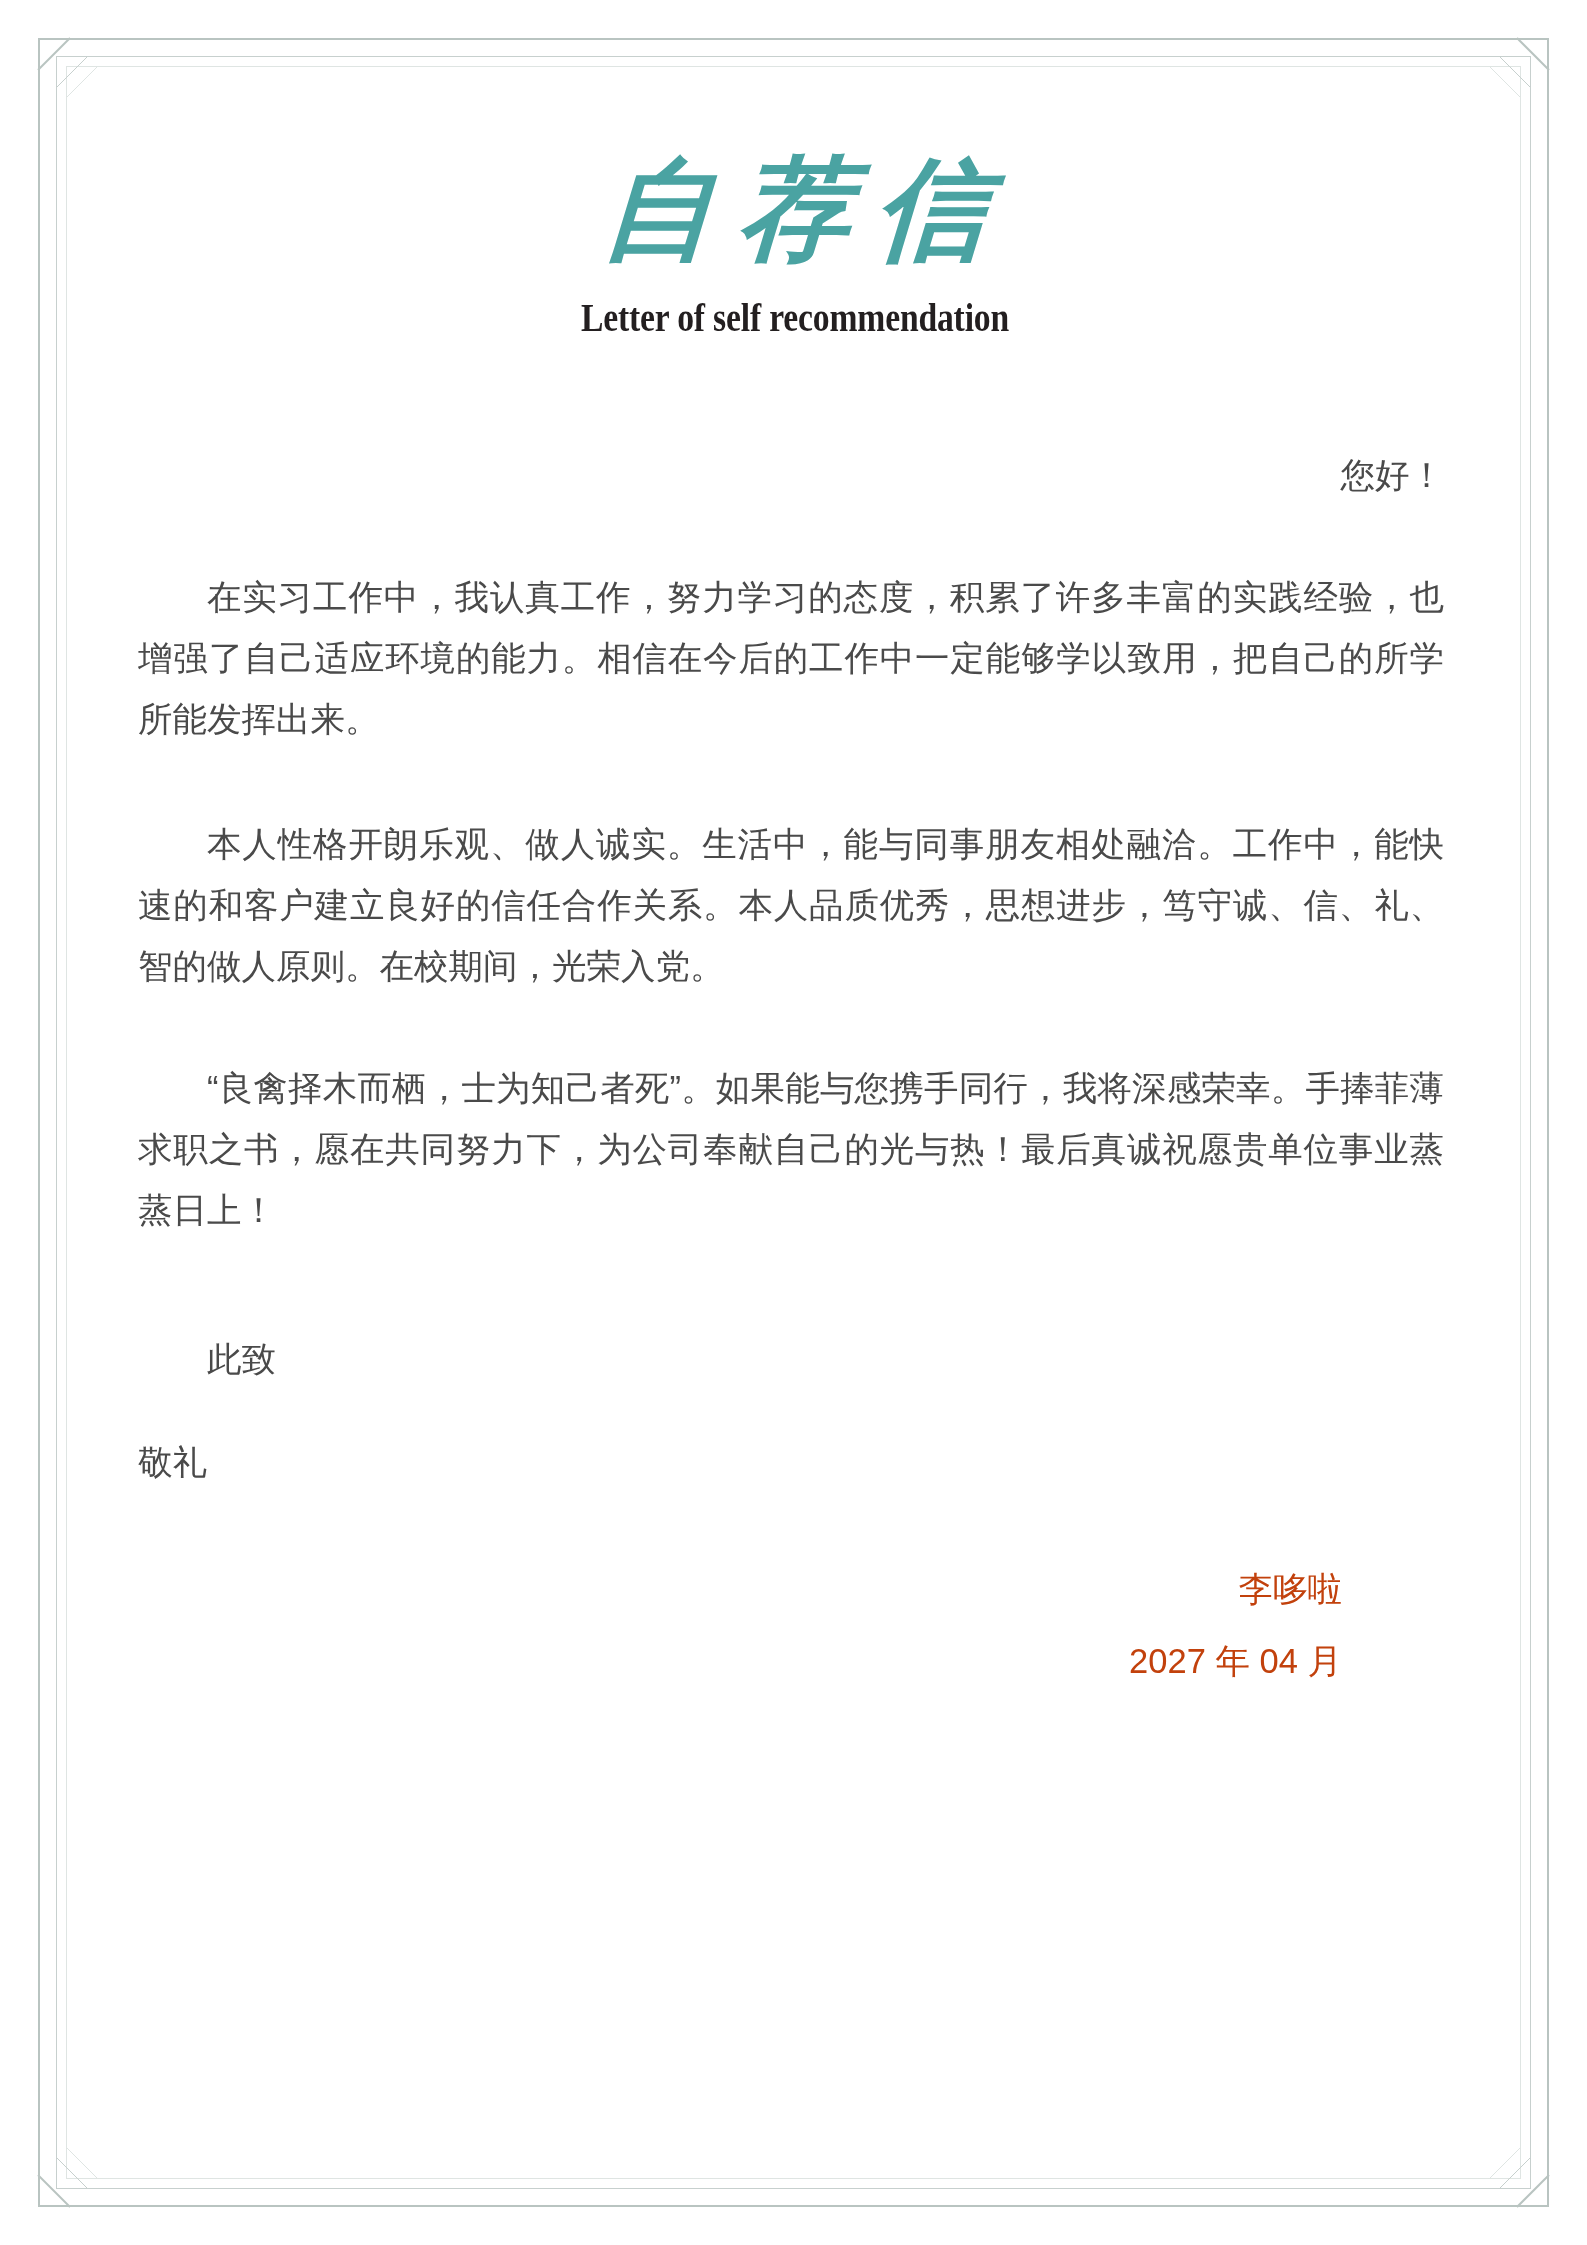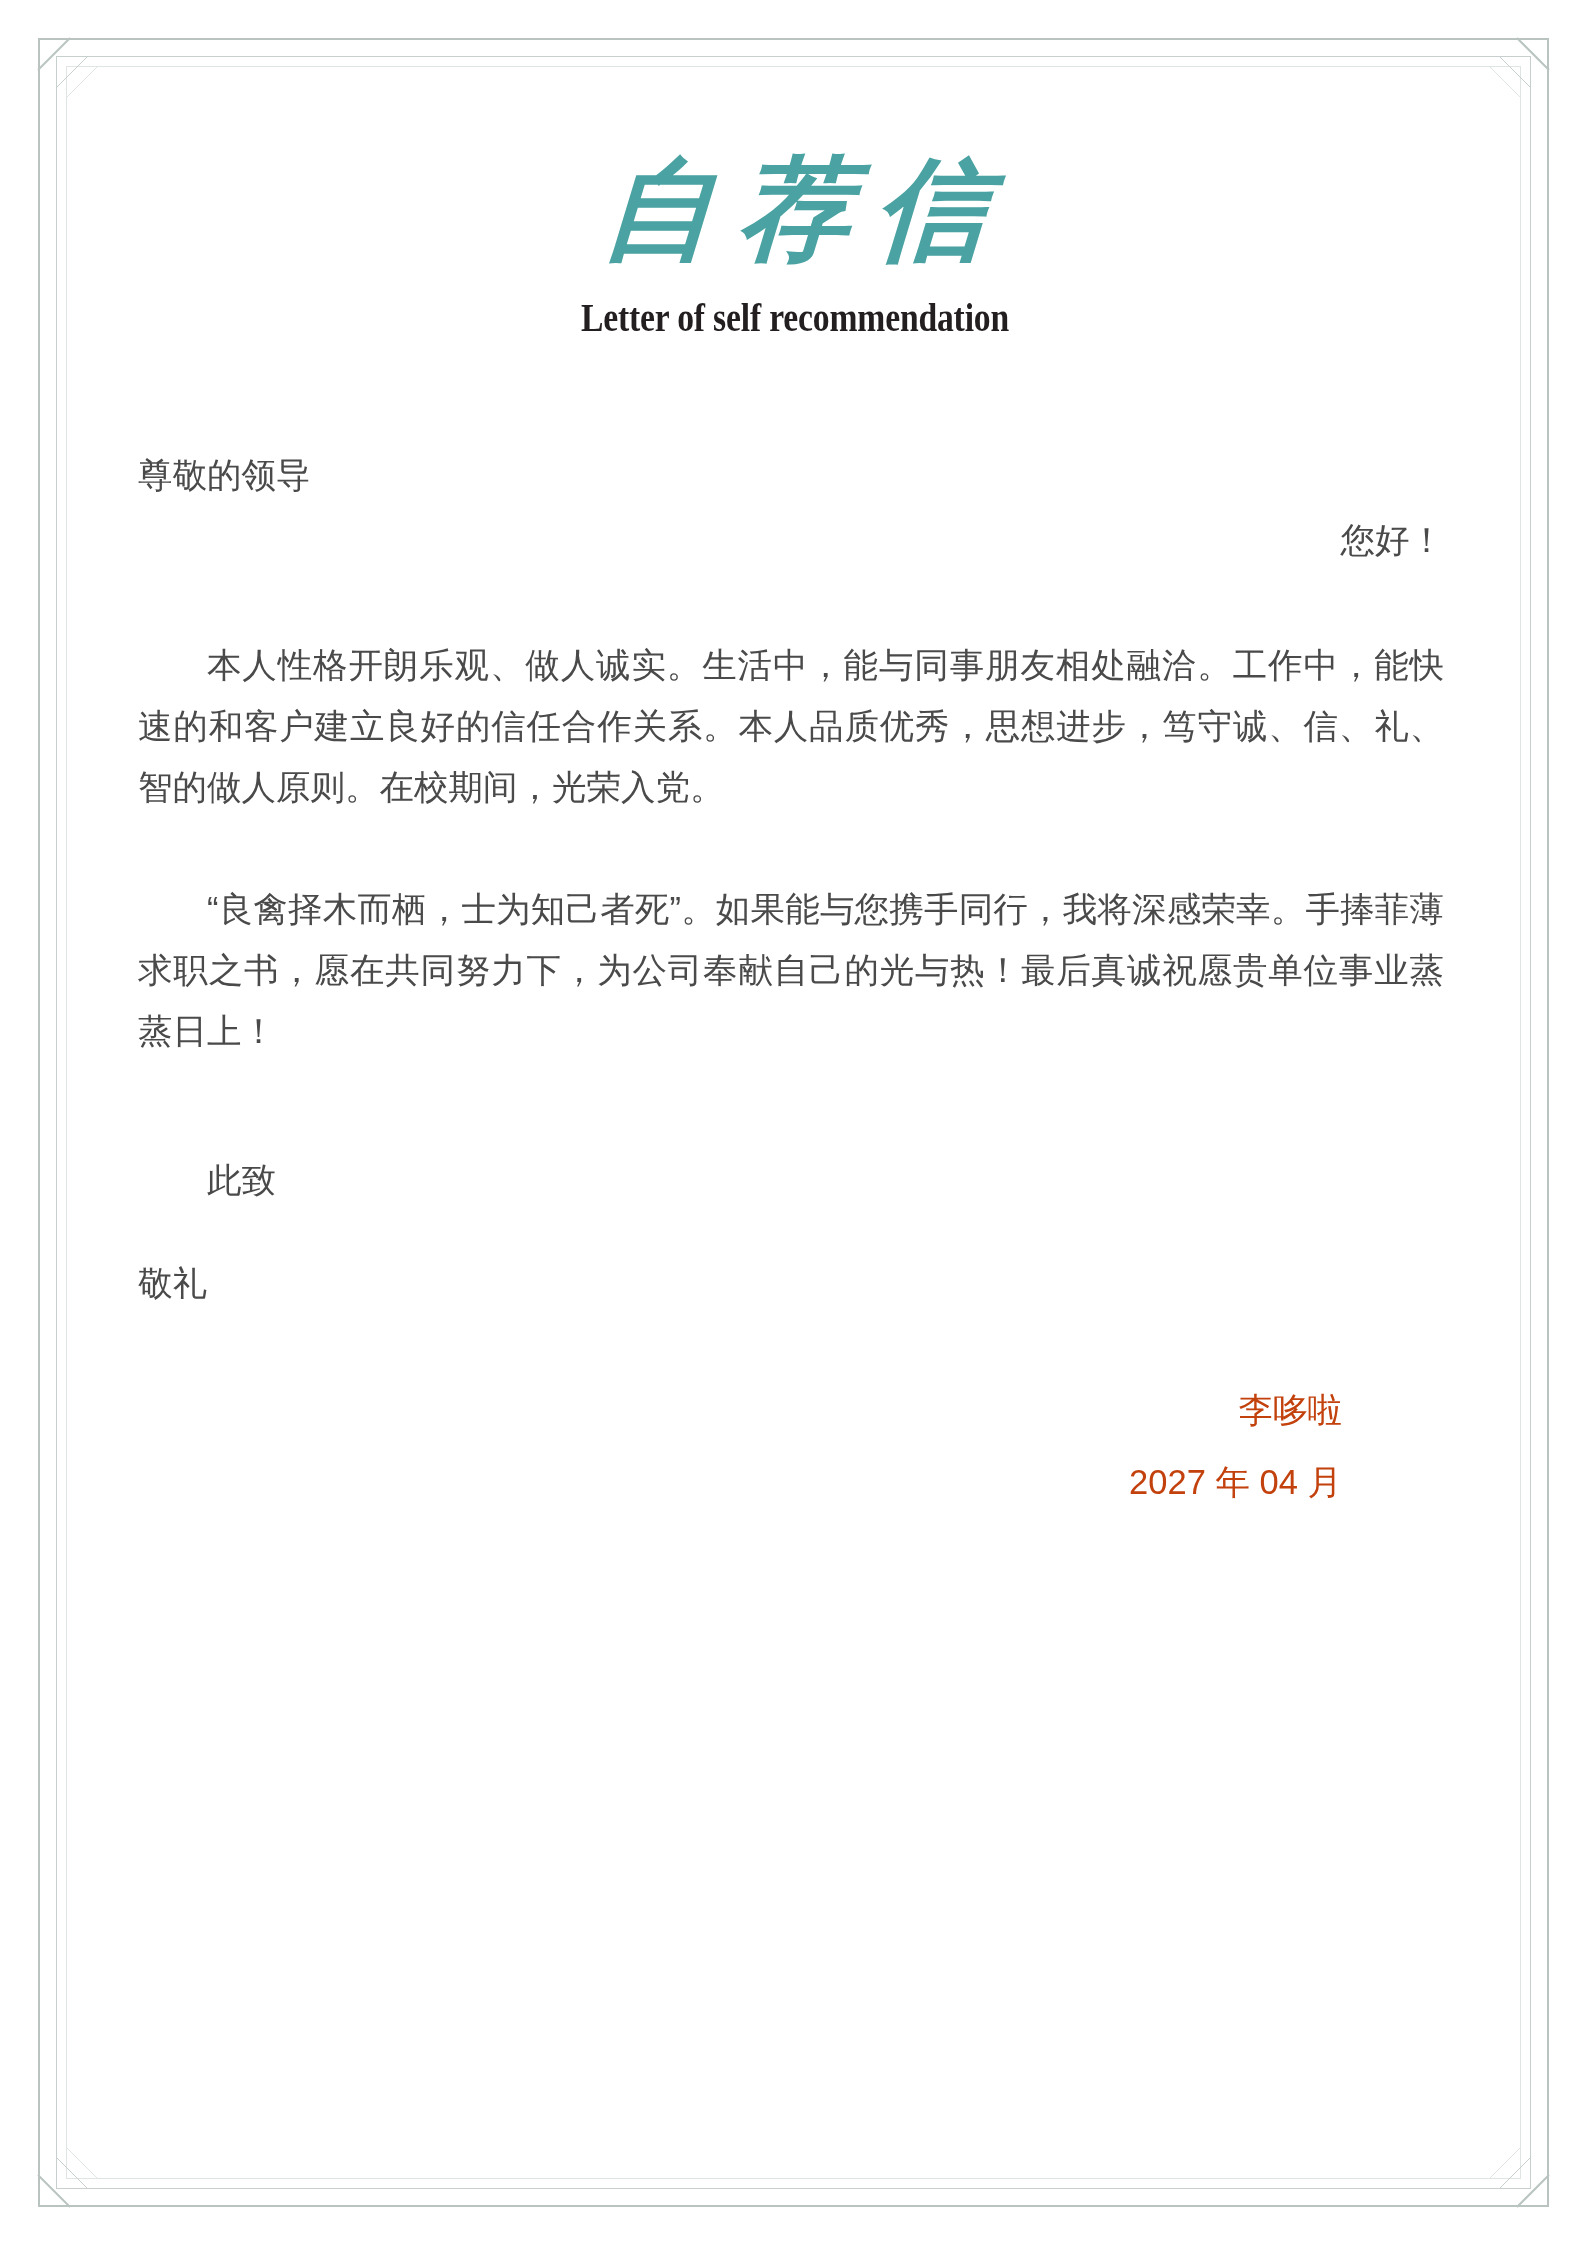--- a/index.html
+++ b/index.html
@@ -190,25 +190,25 @@
 
   <div class="content">
 
     <div class="title-block">
       <div class="doc-title">自荐信</div>
       <div class="doc-subtitle">Letter of self recommendation</div>
     </div>
 
     <div class="letter-body">
 
-      <p class="salutation">尊敬的领导</p>
 
       <p class="greeting">您好！</p>
 
 
+      <p class="para gap">在实习工作中，我认真工作，努力学习的态度，积累了许多丰富的实践经验，也增强了自己适应环境的能力。相信在今后的工作中一定能够学以致用，把自己的所学所能发挥出来。</p>
 
       <p class="para gap-lg">本人性格开朗乐观、做人诚实。生活中，能与同事朋友相处融洽。工作中，能快速的和客户建立良好的信任合作关系。本人品质优秀，思想进步，笃守诚、信、礼、智的做人原则。在校期间，光荣入党。</p>
 
       <p class="para gap">“良禽择木而栖，士为知己者死”。如果能与您携手同行，我将深感荣幸。手捧菲薄求职之书，愿在共同努力下，为公司奉献自己的光与热！最后真诚祝愿贵单位事业蒸蒸日上！</p>
 
       <div class="closing-block">
         <p class="closing-1">此致</p>
         <p class="closing-2">敬礼</p>
       </div>
 

